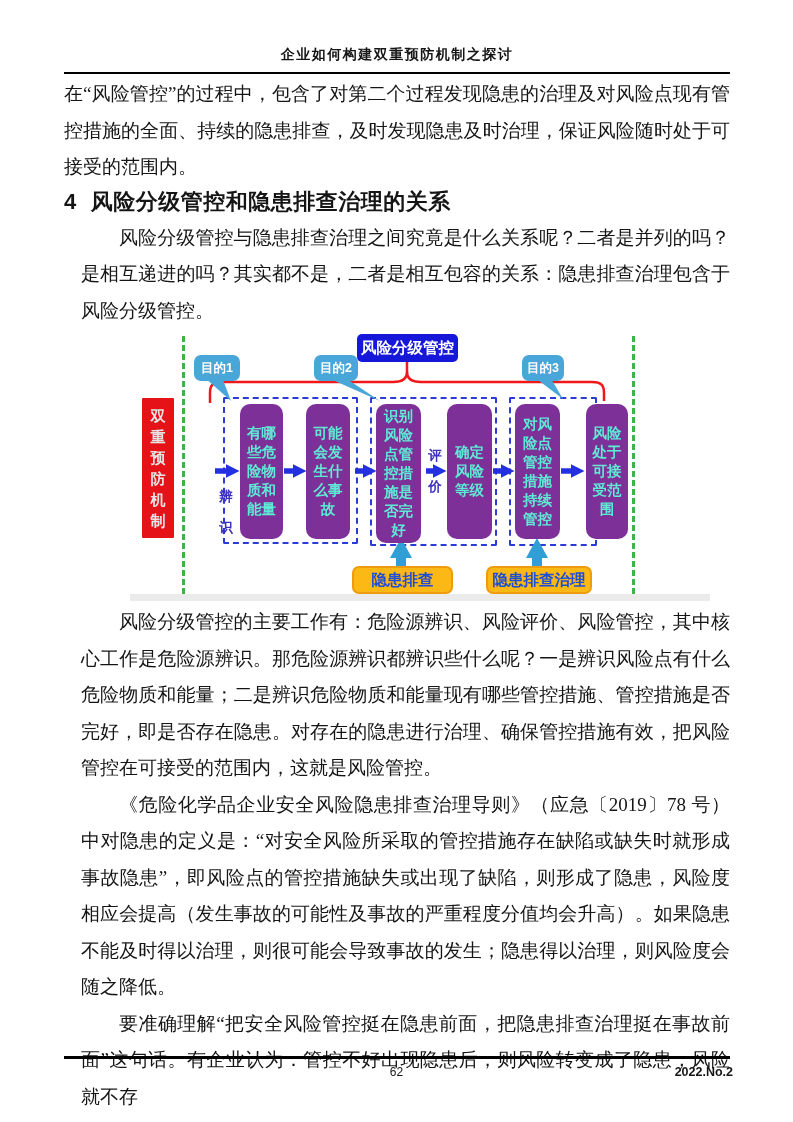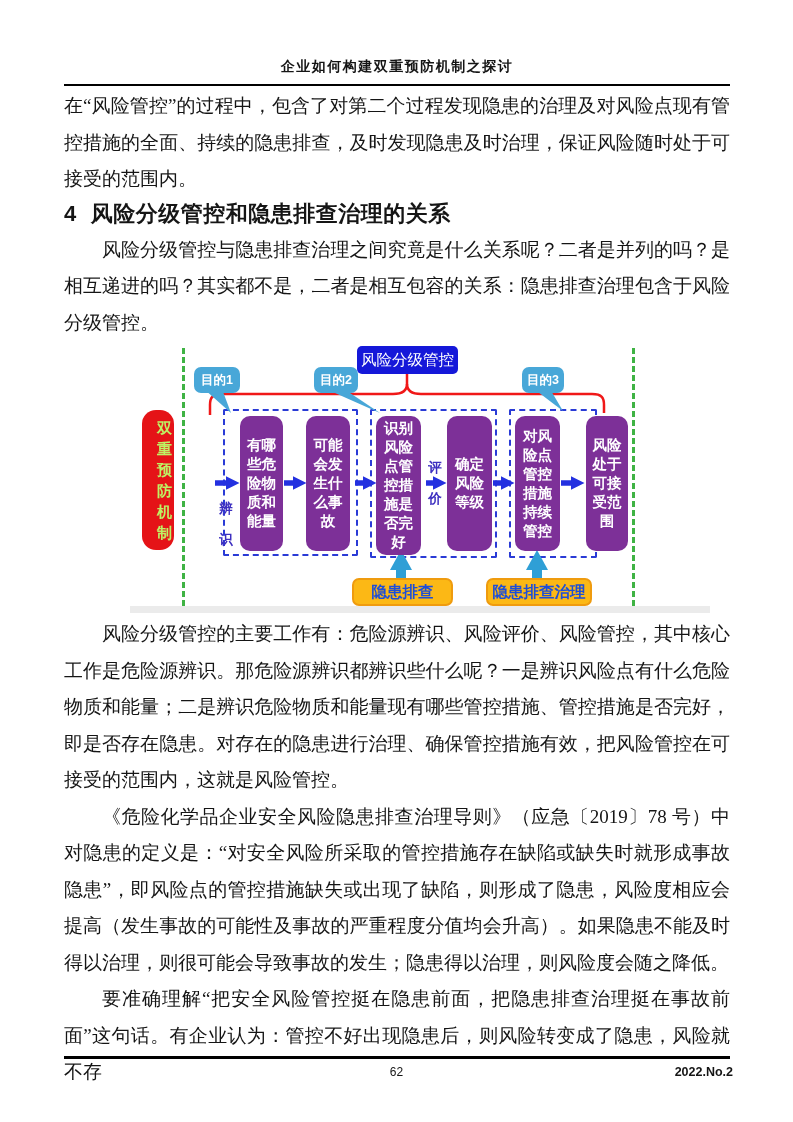--- a/index.html
+++ b/index.html
@@ -1,61 +1,61 @@
 <!DOCTYPE html>
 <html><head>
 <meta charset="utf-8">
 <style>
   html,body{margin:0;padding:0;}
   body{width:793px;height:1122px;background:#ffffff;position:relative;overflow:hidden;
        font-family:"Liberation Serif","DejaVu Serif",serif;color:#151515;}
-  .page{box-sizing:border-box;width:793px;height:978px;padding:58px 63px 0 64px;position:relative;}
+  .page{box-sizing:border-box;width:793px;height:978px;padding:46px 63px 0 64px;position:relative;}
 
   
   .journal-title{text-align:center;font-size:14px;font-weight:bold;letter-spacing:1.5px;line-height:18px;}
   .header-rule{margin-top:8px;border-bottom:2px solid #000;}
 
   
   .para{font-size:19px;line-height:36.5px;text-align:justify;margin:0;
         font-family:"Liberation Serif","DejaVu Serif",serif;}
-  .para.indent{text-indent:2em;}
+  .para.indent{text-indent:2em;margin-left:17px;}
   .p1{margin-top:2px;}
   .section-heading{font-size:22px;font-weight:bold;line-height:28px;margin:2px 0 4px 0;
         font-family:"Liberation Sans","DejaVu Sans",sans-serif;letter-spacing:0.5px;}
   .section-heading .sec-num{margin-right:14px;}
 
   
   .diagram{position:relative;width:580px;height:275px;margin:0 0 0 66px;
            font-family:"Liberation Sans","DejaVu Sans",sans-serif;}
   .diag-svg{position:absolute;left:0;top:0;z-index:2;}
   .boundary{position:absolute;top:7px;height:258px;width:0;border-left:3px dashed #3fb344;z-index:1;}
   .boundary.left{left:52px;}
   .boundary.right{left:502px;}
   .gray-band{position:absolute;left:0;top:265px;width:580px;height:7px;background:#ebebeb;z-index:0;}
 
   .diag-title{position:absolute;left:227px;top:5px;width:101px;height:28px;background:#1518d9;
-        border-radius:5px;color:#fff;font-weight:normal;font-size:15.5px;display:flex;
+        border-radius:5px;color:#fff;font-weight:bold;font-size:15.5px;display:flex;
         align-items:center;justify-content:center;z-index:3;text-align:center;}
   .callout{position:absolute;top:26px;height:26px;background:#48a7d8;border-radius:7px;color:#fff;
         font-weight:bold;font-size:12.5px;display:flex;align-items:center;justify-content:center;z-index:3;}
   .callout.c1{left:64px;width:46px;}
   .callout.c2{left:184px;width:44px;}
   .callout.c3{left:392px;width:42px;}
 
   .mech-box{position:absolute;left:12px;top:69px;width:32px;height:140px;background:#e51317;
-        border-radius:14px;color:#bef264;font-weight:bold;font-size:15px;line-height:21px;
-        display:flex;align-items:center;justify-content:center;text-align:right;
+        border-radius:1px;color:#e5e5e5;font-weight:bold;font-size:15px;line-height:21px;
+        display:flex;align-items:center;justify-content:center;text-align:center;
         word-break:break-all;padding:2px;box-sizing:border-box;z-index:3;}
 
   .group{position:absolute;border:2px dashed #2a3bd6;border-radius:2px;z-index:1;box-sizing:border-box;}
   .group.g1{left:93px;top:68px;width:135px;height:147px;}
   .group.g2{left:240px;top:68px;width:127px;height:149px;}
   .group.g3{left:379px;top:68px;width:88px;height:149px;}
 
-  .pbox{position:absolute;background:#7d3098;border-radius:10px;color:#ffffff;font-weight:bold;
+  .pbox{position:absolute;background:#7d3098;border-radius:10px;color:#5eead4;font-weight:bold;
         font-size:14.5px;line-height:19px;display:flex;align-items:center;justify-content:center;
         text-align:center;word-break:break-all;padding:3px 2px;box-sizing:border-box;z-index:3;}
   .pbox.b1{left:59px;top:74px;width:27px;height:136px;}
   .pbox.b2{left:110px;top:75px;width:43px;height:135px;}
   .pbox.b3{left:176px;top:75px;width:44px;height:135px;}
   .pbox.b4{left:246px;top:75px;width:45px;height:139px;}
   .pbox.b5{left:317px;top:75px;width:45px;height:135px;}
   .pbox.b6{left:385px;top:75px;width:45px;height:135px;}
   .pbox.b7{left:456px;top:75px;width:42px;height:135px;}
 

